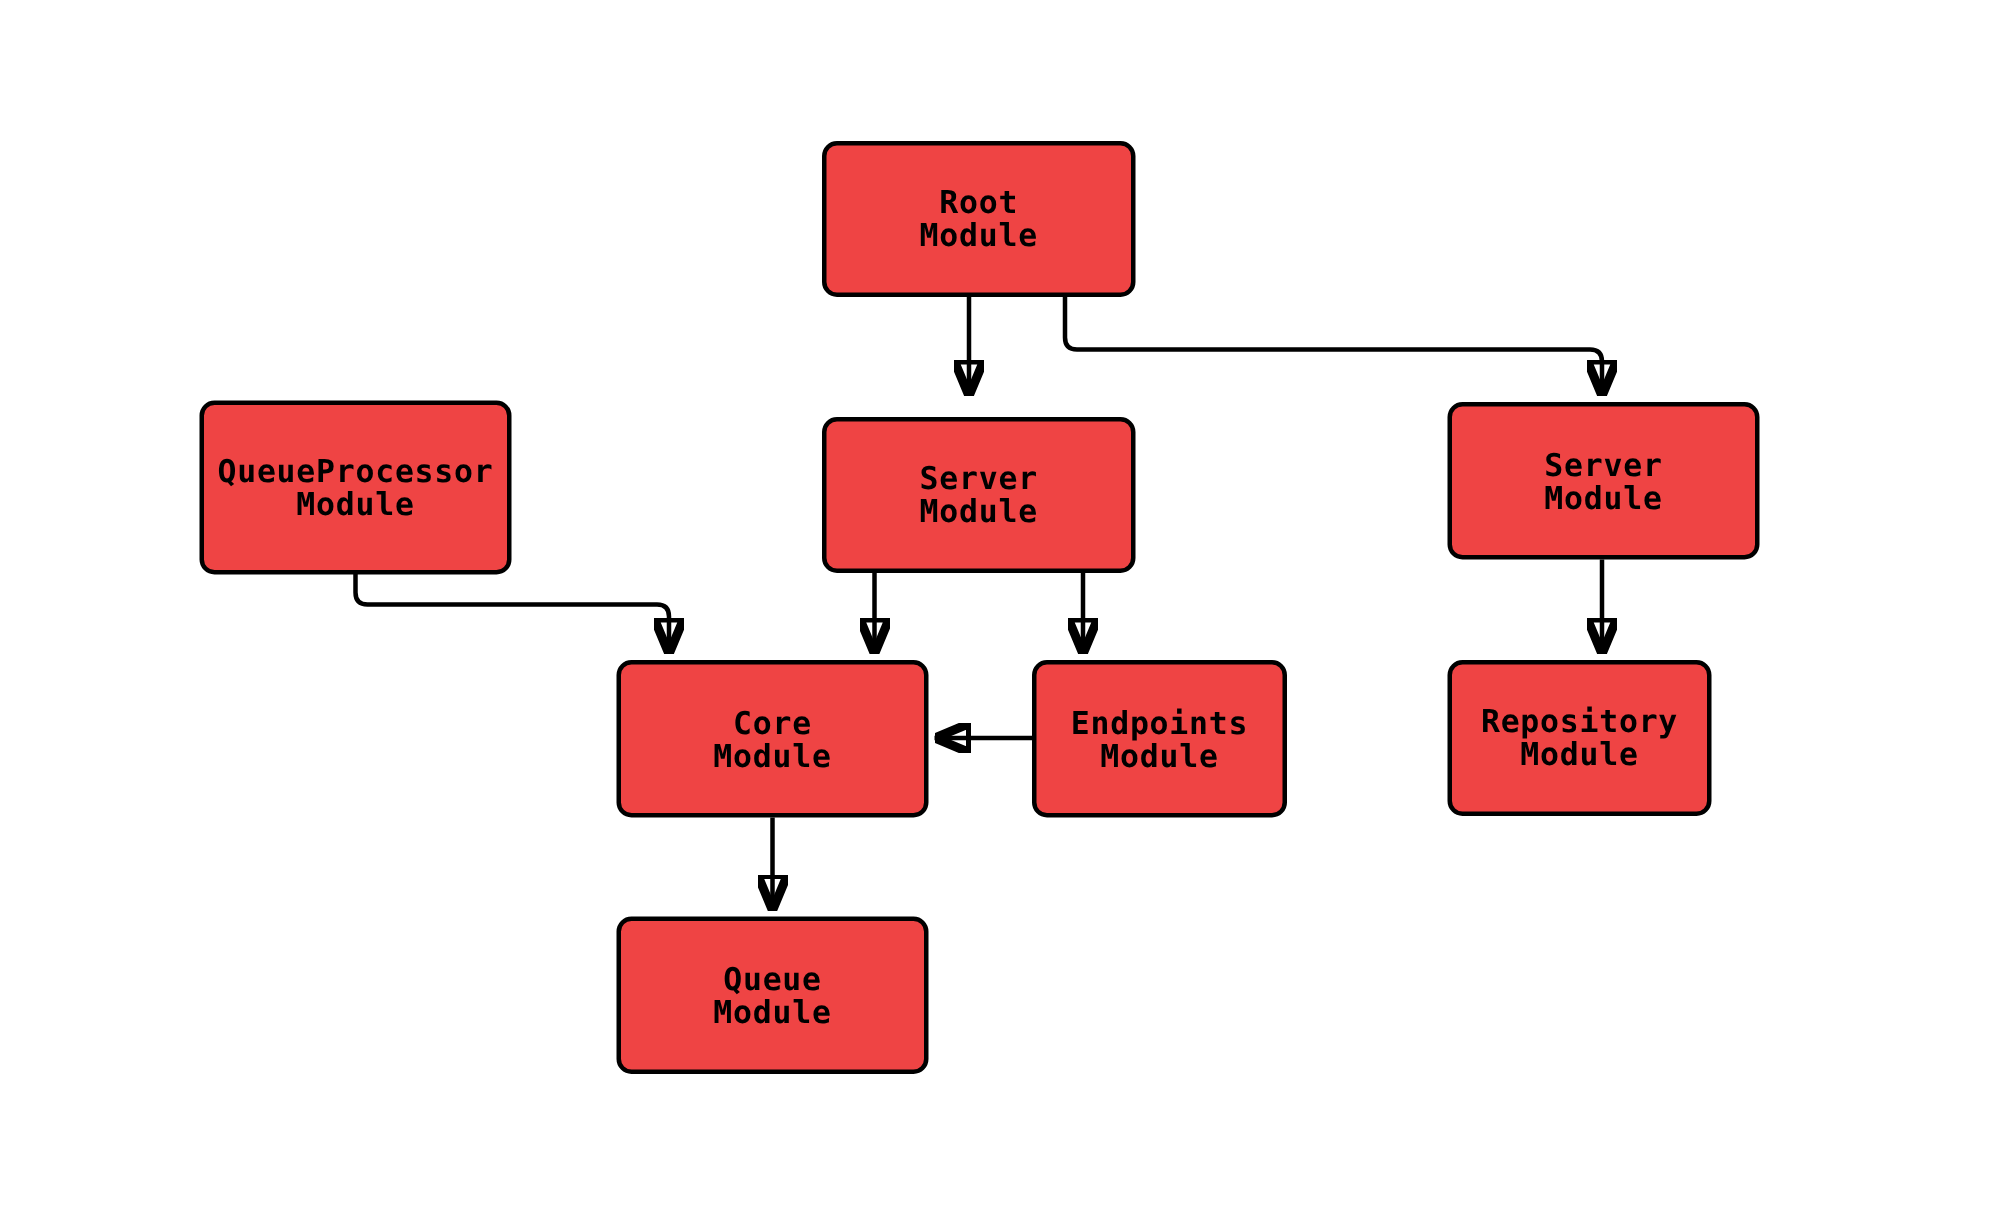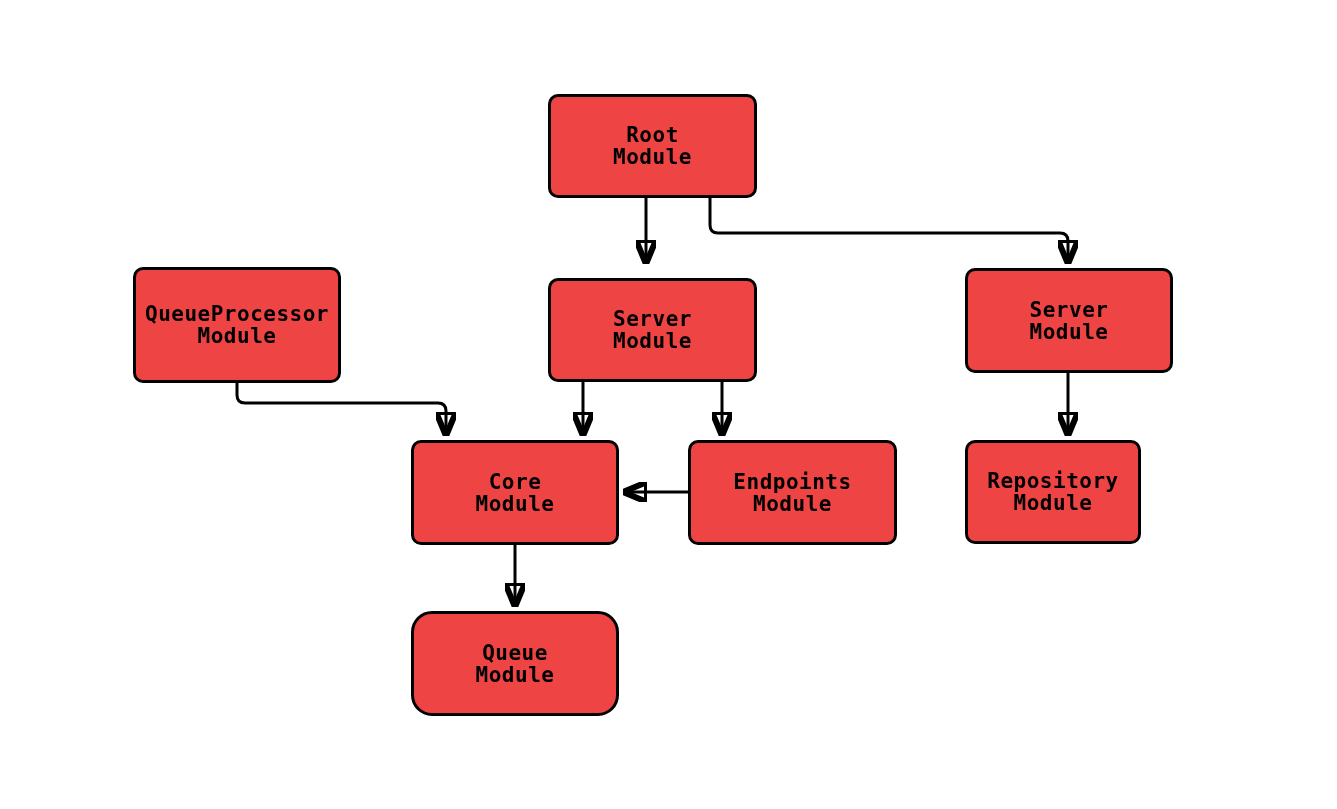--- a/index.html
+++ b/index.html
@@ -42,23 +42,23 @@
     font-weight: 700;
     font-size: 21px;
     line-height: 22px;
     letter-spacing: 0.5px;
   }
   .n-root          { left: 548px; top:  94px; width: 209px; height: 104px; }
   .n-queueprocessor{ left: 133px; top: 267px; width: 208px; height: 116px; }
   .n-server        { left: 548px; top: 278px; width: 209px; height: 104px; }
   .n-global        { left: 965px; top: 268px; width: 208px; height: 105px; }
   .n-core          { left: 411px; top: 440px; width: 208px; height: 105px; justify-content: center; }
-  .n-endpoints     { left: 688px; top: 440px; width: 209px; height: 105px; }
+  .n-endpoints     { left: 688px; top: 440px; width: 170px; height: 105px; }
   .n-repository    { left: 965px; top: 440px; width: 176px; height: 104px; }
-  .n-queue         { left: 411px; top: 611px; width: 208px; height: 105px; border-radius: 21px; }
+  .n-queue         { left: 411px; top: 611px; width: 208px; height: 105px; }
 </style>
 </head>
 <body>
 
 <div class="canvas">
 
   <svg class="edges-layer" width="1337" height="809" viewBox="0 0 1337 809" xmlns="http://www.w3.org/2000/svg">
     <defs>
       <marker id="arrowhead" viewBox="0 0 12 10" refX="12" refY="5" markerWidth="24" markerHeight="20" orient="auto" markerUnits="userSpaceOnUse">
         <path d="M0,0 L12,5 L0,10 z" fill="#000000" stroke="none"></path>

